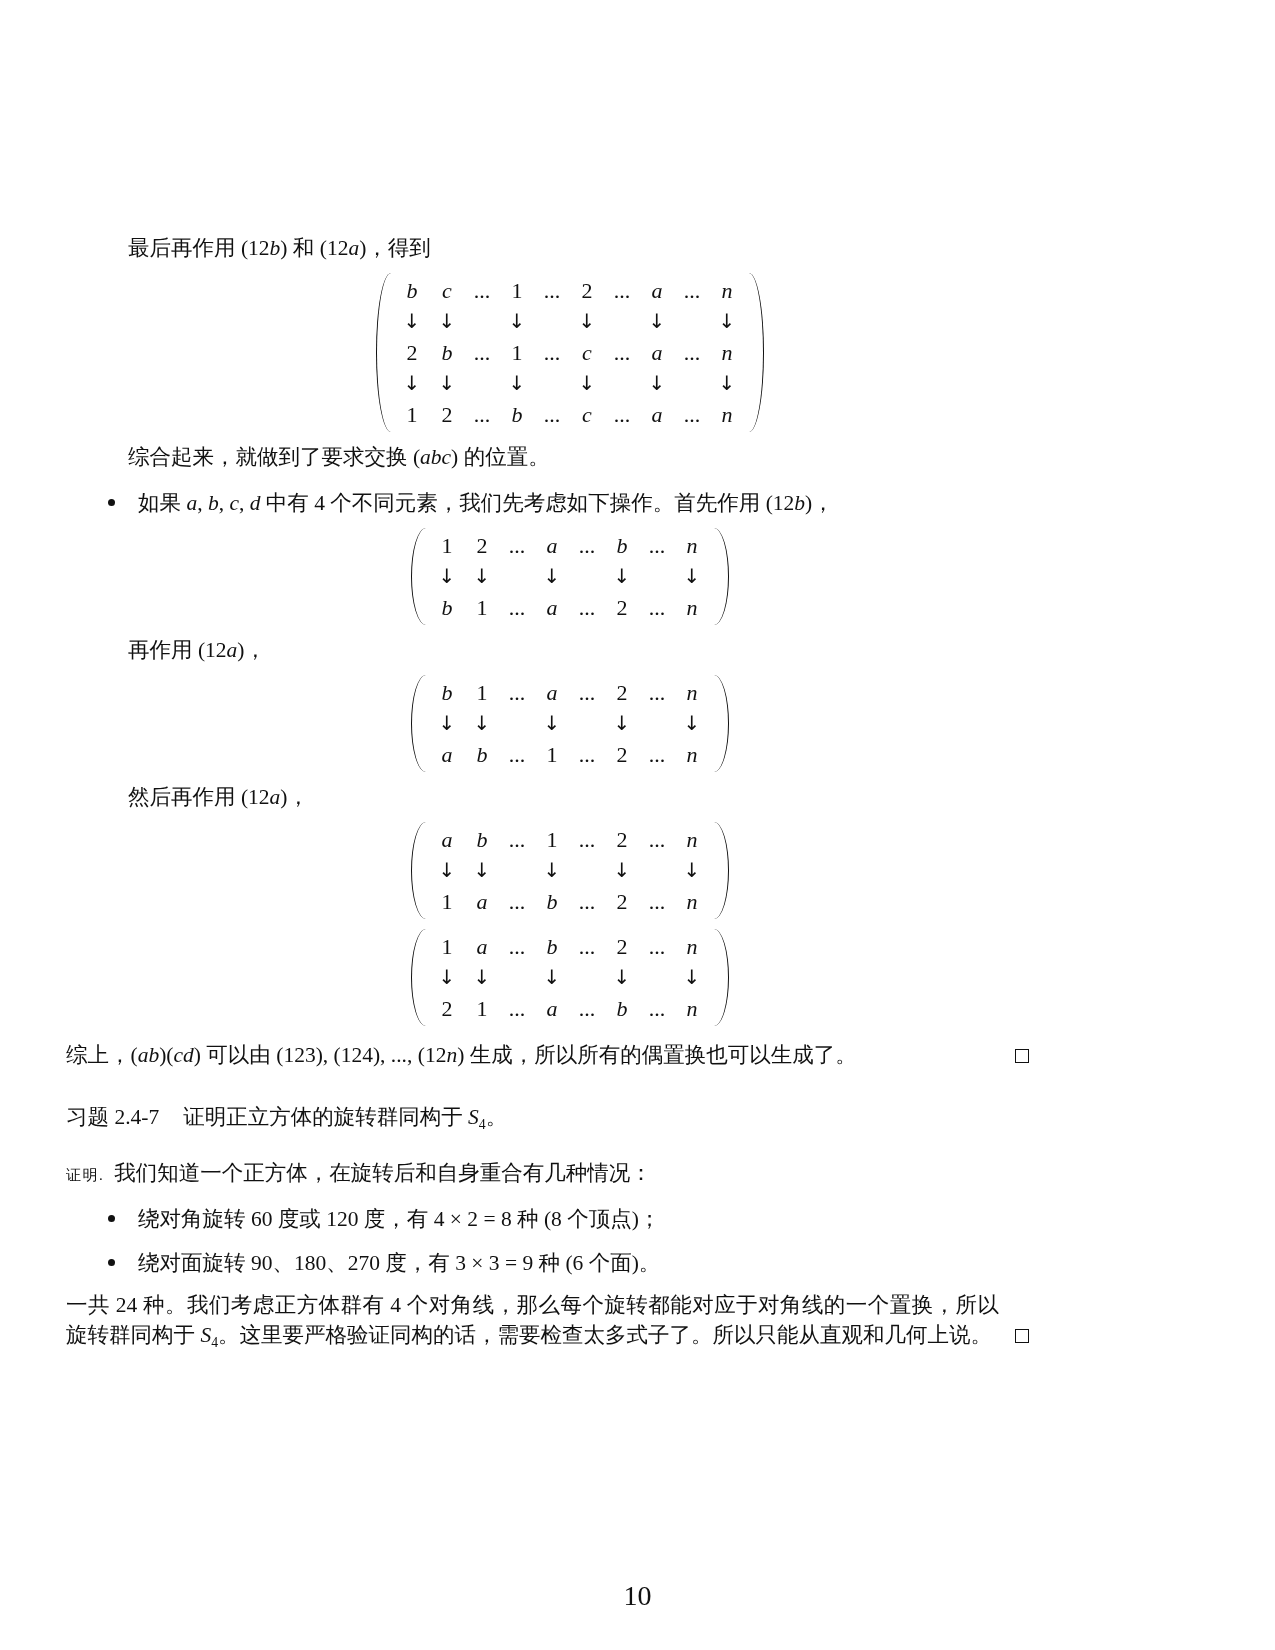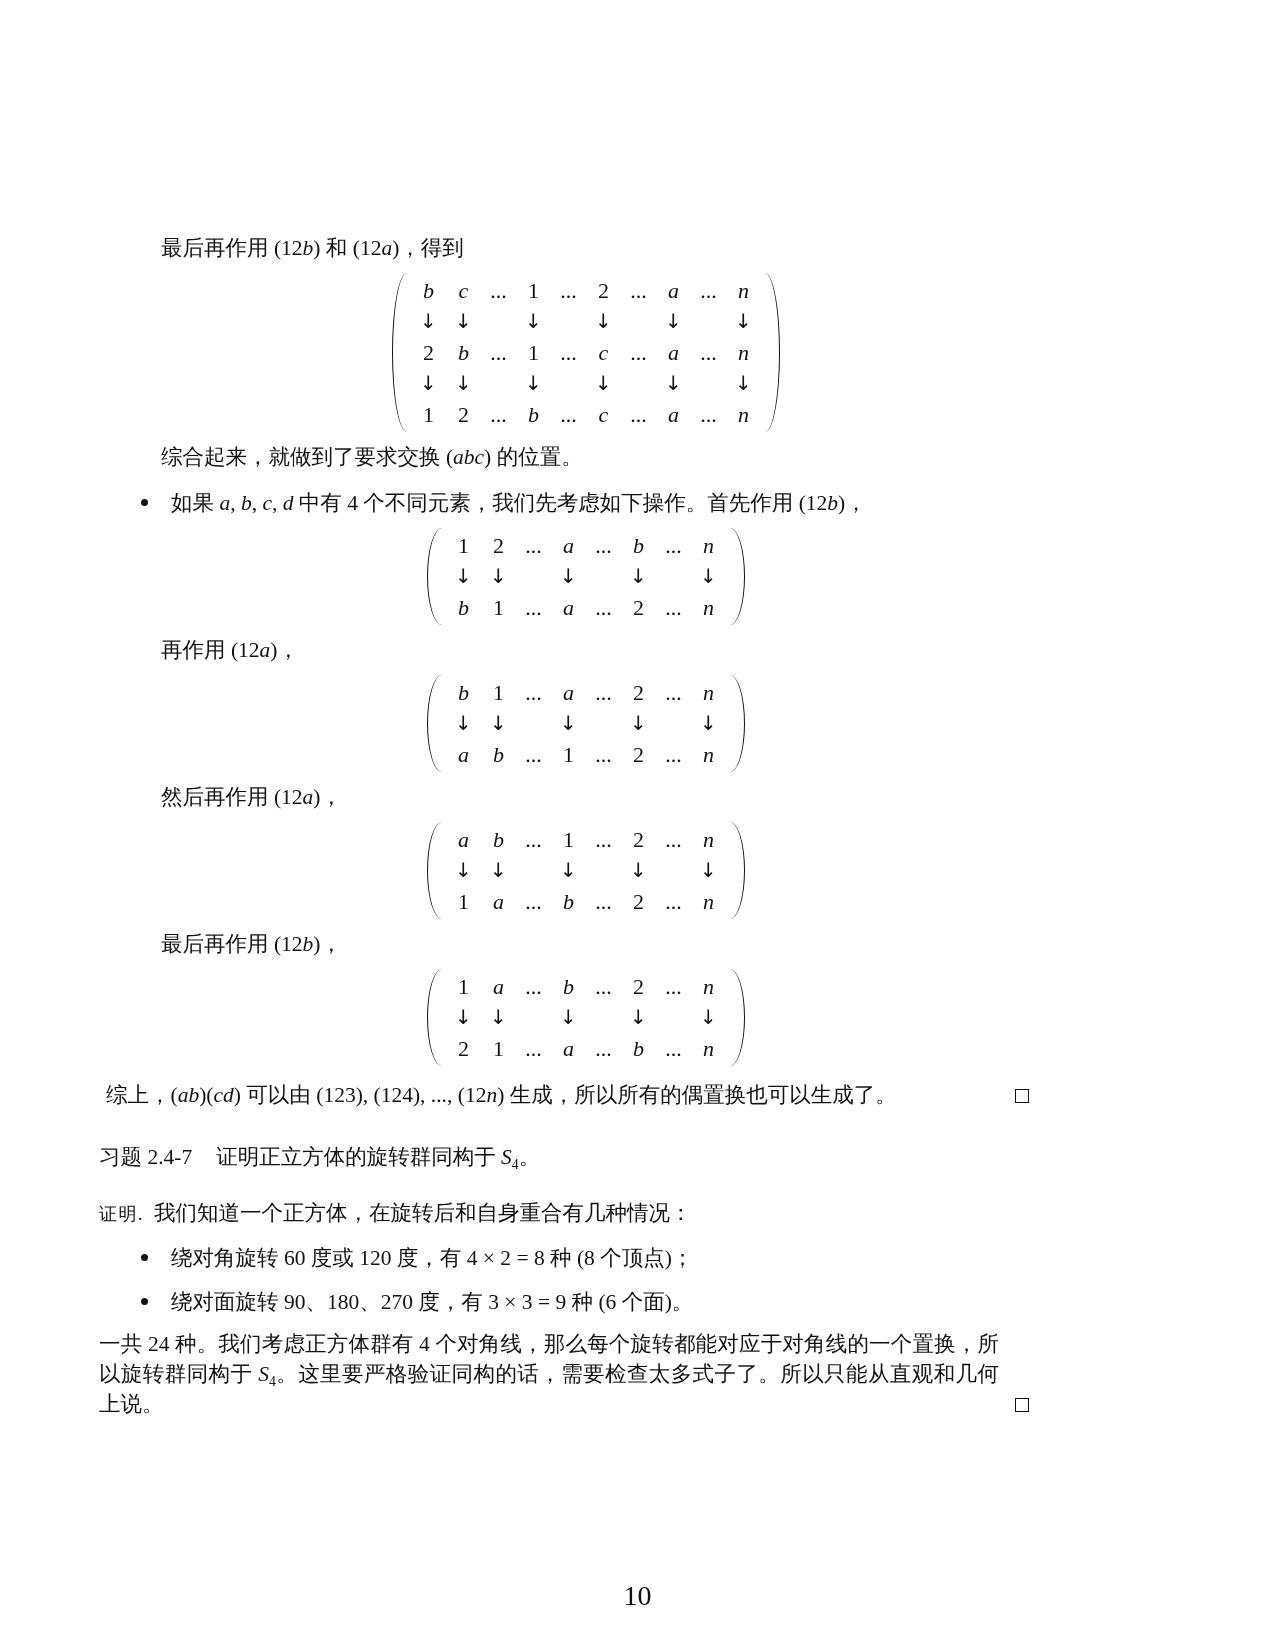--- a/index.html
+++ b/index.html
@@ -5,21 +5,21 @@
   * { margin:0; padding:0; box-sizing:border-box; }
   html,body { background:#ffffff; }
   body {
     width:1275px; height:1650px;
     font-family:"Liberation Serif", serif;
     color:#111111;
   }
   .page {
     position:relative;
     width:1171px; height:1650px;
-    padding:233px 142px 0 99px;
+    padding:233px 142px 0 66px;
     overflow:hidden;
     background:#ffffff;
   }
   .para {
     font-size:21.5px;
     line-height:30px;
     text-align:justify;
   }
   .indent { margin-left:62px; }
   .mt { margin-top:10px; }
@@ -62,21 +62,21 @@
     width:14px; height:14px;
     border:1.5px solid #111;
     background:#fff;
   }
   
   .exercise-head { margin-top:32px; font-size:21.5px; line-height:30px; }
   .exercise-label { font-weight:normal; margin-right:24px; }
   
   .proof-start { margin-top:26px; }
   .proof-label {
-    font-size:18px; letter-spacing:1.5px; margin-right:10px;
+    font-size:15px; letter-spacing:1.5px; margin-right:10px;
   }
   .proof-list { margin-top:6px; }
   .proof-list .bullet-item { margin-top:14px; }
   .conclusion { margin-top:12px; }
   .page-number {
     position:absolute; left:0; top:1580px; width:1275px;
     text-align:center; font-size:28px;
   }
 </style>
 </head>
@@ -276,63 +276,62 @@
             <span class="m-cell">...</span>
             <span class="m-cell">2</span>
             <span class="m-cell">...</span>
             <span class="m-cell"><i>n</i></span>
           </div>
         </div>
       <div class="paren r"></div>
     </div>
   </div>
 
-  <p class="para indent mt"><span>最后再作用 </span><span class="math">(12<i>b</i>)</span><span>，</span></p>
-
-  <div class="math-display">
-    <div class="matrix">
-      <div class="paren l"></div>
-      <div class="m-grid">
-          <div class="m-row">
-            <span class="m-cell">1</span>
-            <span class="m-cell"><i>a</i></span>
-            <span class="m-cell">...</span>
-            <span class="m-cell"><i>b</i></span>
-            <span class="m-cell">...</span>
-            <span class="m-cell">2</span>
-            <span class="m-cell">...</span>
-            <span class="m-cell"><i>n</i></span>
-          </div>
-          <div class="m-row">
-            <span class="m-cell arrow">↓</span>
-            <span class="m-cell arrow">↓</span>
-            <span class="m-cell"></span>
-            <span class="m-cell arrow">↓</span>
-            <span class="m-cell"></span>
-            <span class="m-cell arrow">↓</span>
-            <span class="m-cell"></span>
-            <span class="m-cell arrow">↓</span>
-          </div>
-          <div class="m-row">
-            <span class="m-cell">2</span>
-            <span class="m-cell">1</span>
-            <span class="m-cell">...</span>
-            <span class="m-cell"><i>a</i></span>
-            <span class="m-cell">...</span>
-            <span class="m-cell"><i>b</i></span>
-            <span class="m-cell">...</span>
-            <span class="m-cell"><i>n</i></span>
-          </div>
-        </div>
-      <div class="paren r"></div>
-    </div>
-  </div>
-
-
-  <p class="para qed-line" style="margin-top:14px;margin-left:7px;">
+
+  <div class="math-display">
+    <div class="matrix">
+      <div class="paren l"></div>
+      <div class="m-grid">
+          <div class="m-row">
+            <span class="m-cell">1</span>
+            <span class="m-cell"><i>a</i></span>
+            <span class="m-cell">...</span>
+            <span class="m-cell"><i>b</i></span>
+            <span class="m-cell">...</span>
+            <span class="m-cell">2</span>
+            <span class="m-cell">...</span>
+            <span class="m-cell"><i>n</i></span>
+          </div>
+          <div class="m-row">
+            <span class="m-cell arrow">↓</span>
+            <span class="m-cell arrow">↓</span>
+            <span class="m-cell"></span>
+            <span class="m-cell arrow">↓</span>
+            <span class="m-cell"></span>
+            <span class="m-cell arrow">↓</span>
+            <span class="m-cell"></span>
+            <span class="m-cell arrow">↓</span>
+          </div>
+          <div class="m-row">
+            <span class="m-cell">2</span>
+            <span class="m-cell">1</span>
+            <span class="m-cell">...</span>
+            <span class="m-cell"><i>a</i></span>
+            <span class="m-cell">...</span>
+            <span class="m-cell"><i>b</i></span>
+            <span class="m-cell">...</span>
+            <span class="m-cell"><i>n</i></span>
+          </div>
+        </div>
+      <div class="paren r"></div>
+    </div>
+  </div>
+
+
+  <p class="para qed-line" style="margin-top:14px;">
     <span><span>综上，</span><span class="math">(<i>ab</i>)(<i>cd</i>)</span><span> 可以由 </span><span class="math">(123), (124), ..., (12<i>n</i>)</span><span> 生成，所以所有的偶置换也可以生成了。</span></span>
     <span class="qed-box"></span>
   </p>
 
   <p class="para exercise-head">
     <span class="exercise-label">习题 2.4-7</span><span><span>证明正立方体的旋转群同构于 </span><span class="math"><i>S</i></span><sub class="math">4</sub><span>。</span></span>
   </p>
 
   <p class="para proof-start">
     <span class="proof-label">证明.</span><span><span>我们知道一个正方体，在旋转后和自身重合有几种情况：</span></span>

